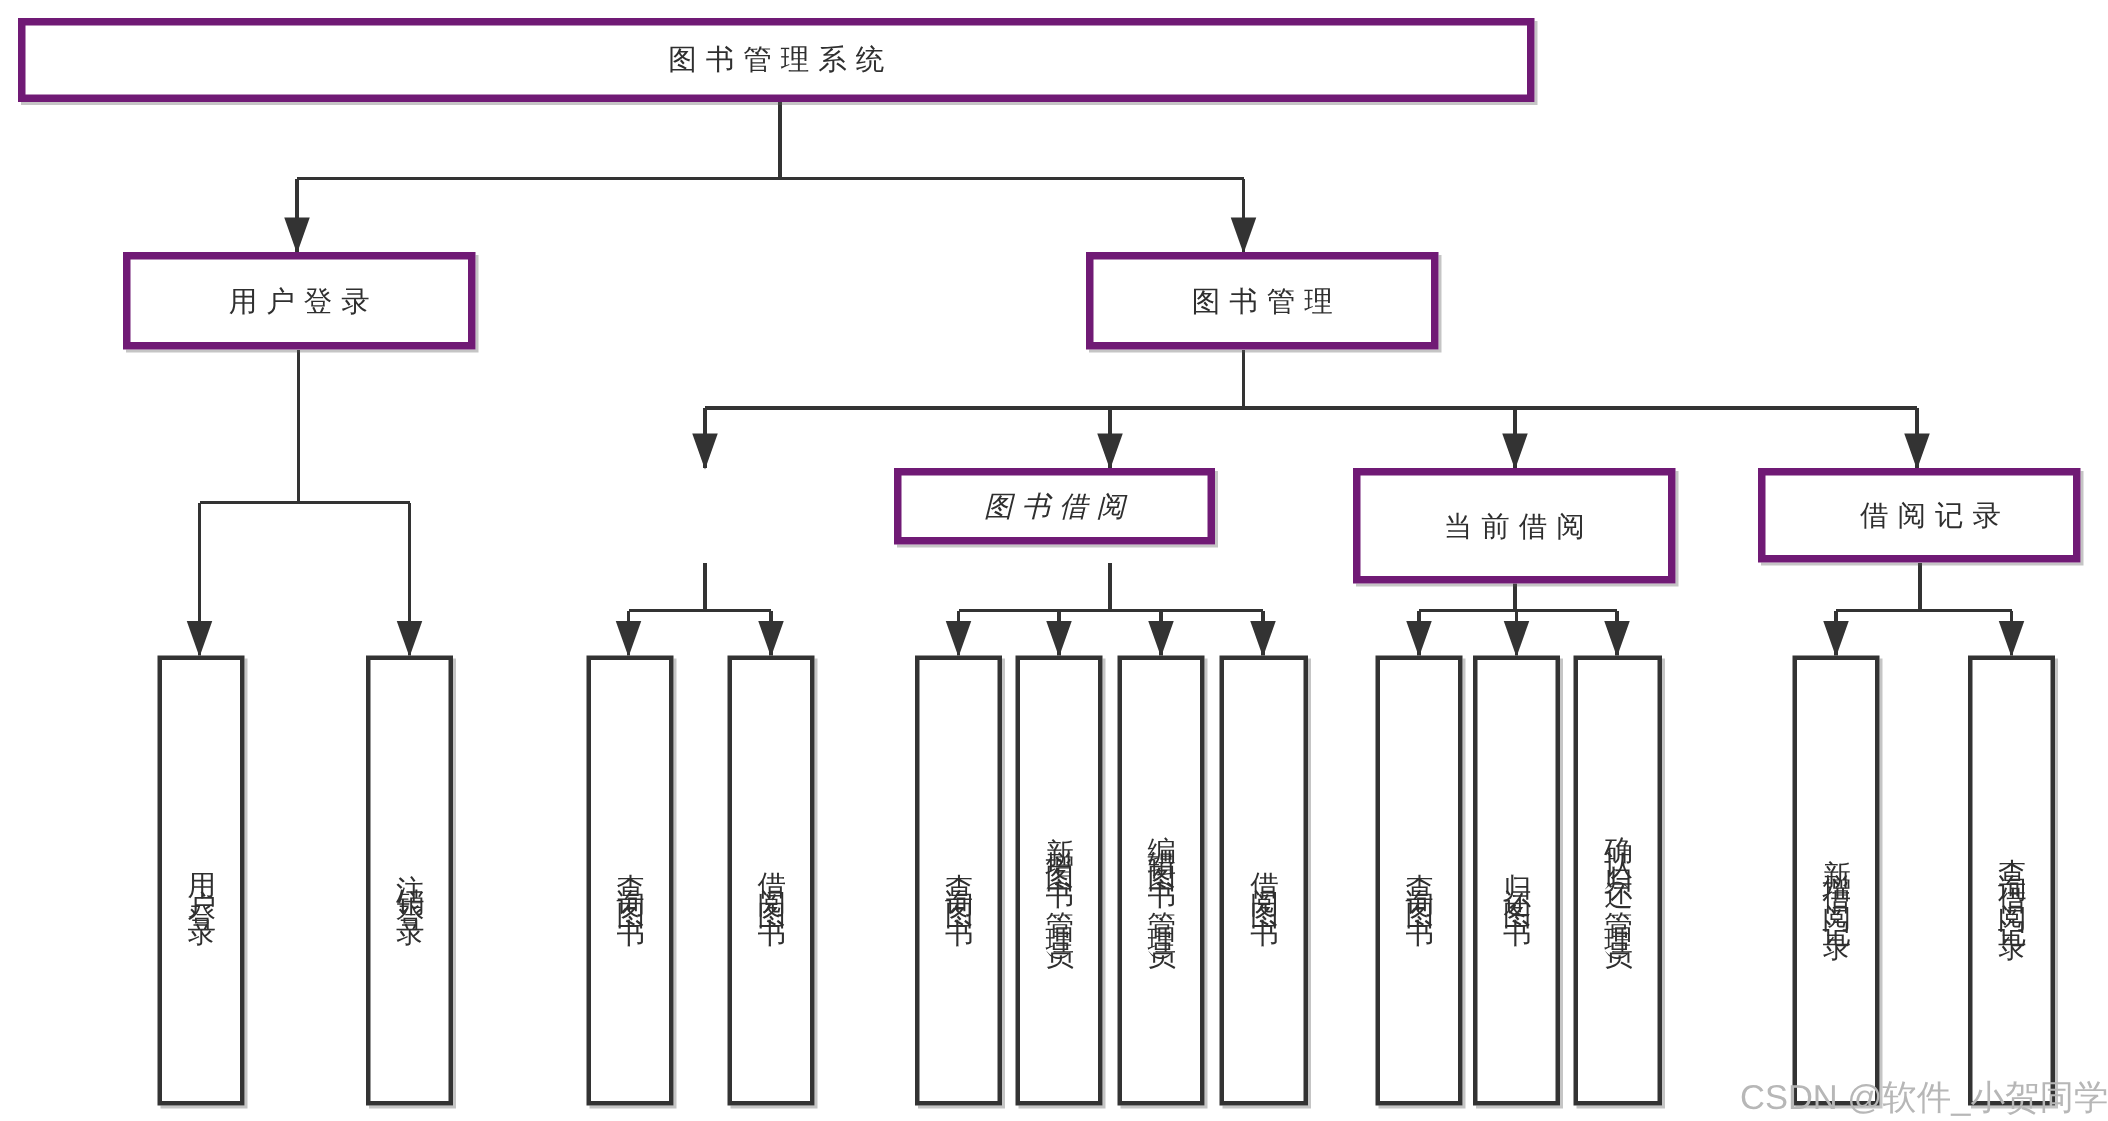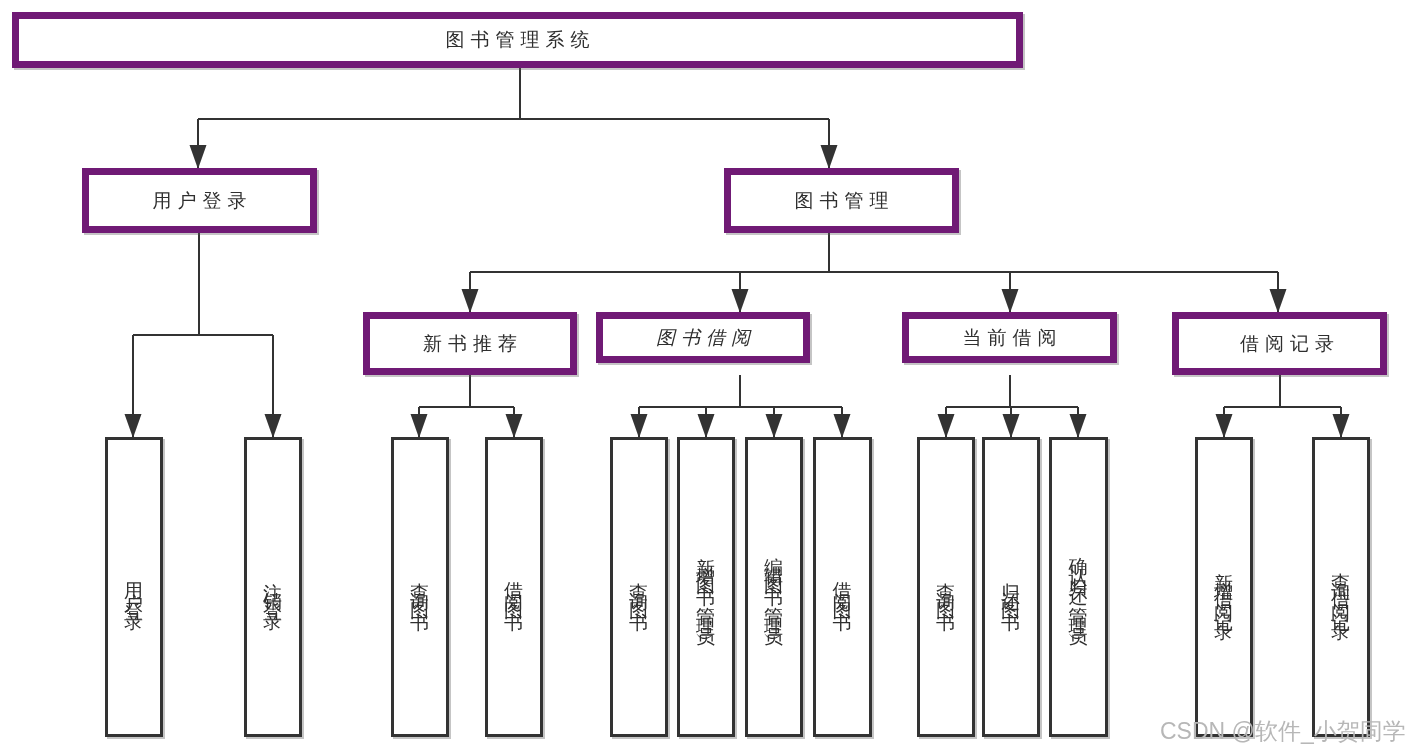--- a/index.html
+++ b/index.html
@@ -18,21 +18,21 @@
   .wires {
     position: absolute;
     left: 0;
     top: 0;
     z-index: 1;
   }
   .node {
     position: absolute;
     box-sizing: border-box;
     background: #ffffff;
-    border: 7px solid #701a75;
+    border: 5px solid #701a75;
     box-shadow: 2px 2px 0 rgba(90,90,90,0.35);
     display: flex;
     align-items: center;
     justify-content: center;
     color: #2f2f2f;
     z-index: 2;
   }
   .node .lbl {
     font-size: 19px;
     letter-spacing: 6px;
@@ -136,27 +136,24 @@
     <span class="lbl">图书管理系统</span>
   </div>
 
   <div class="node" style="left:82px; top:168px; width:235px; height:65px;">
     <span class="lbl">用户登录</span>
   </div>
   <div class="node" style="left:712px; top:168px; width:235px; height:65px;margin-left:12px;">
     <span class="lbl">图书管理</span>
   </div>
 
-  <div class="node" style="left:363px; top:312px; width:214px; height:63px;">
-    <span class="lbl">新书推荐</span>
-  </div>
   <div class="node" style="left:596px; top:312px; width:214px; height:51px;font-style:italic;">
     <span class="lbl">图书借阅</span>
   </div>
-  <div class="node" style="left:902px; top:312px; width:215px; height:51px;">
+  <div class="node" style="left:902px; top:312px; width:215px; height:77px;">
     <span class="lbl">当前借阅</span>
   </div>
   <div class="node" style="left:1172px; top:312px; width:215px; height:63px;padding-left:15px;">
     <span class="lbl">借阅记录</span>
   </div>
 
   <div class="leaf" style="left:105px; top:437px; width:58px; height:300px;">
     <span class="vlbl">用户登录</span>
   </div>
   <div class="leaf" style="left:244px; top:437px; width:58px; height:300px;">

